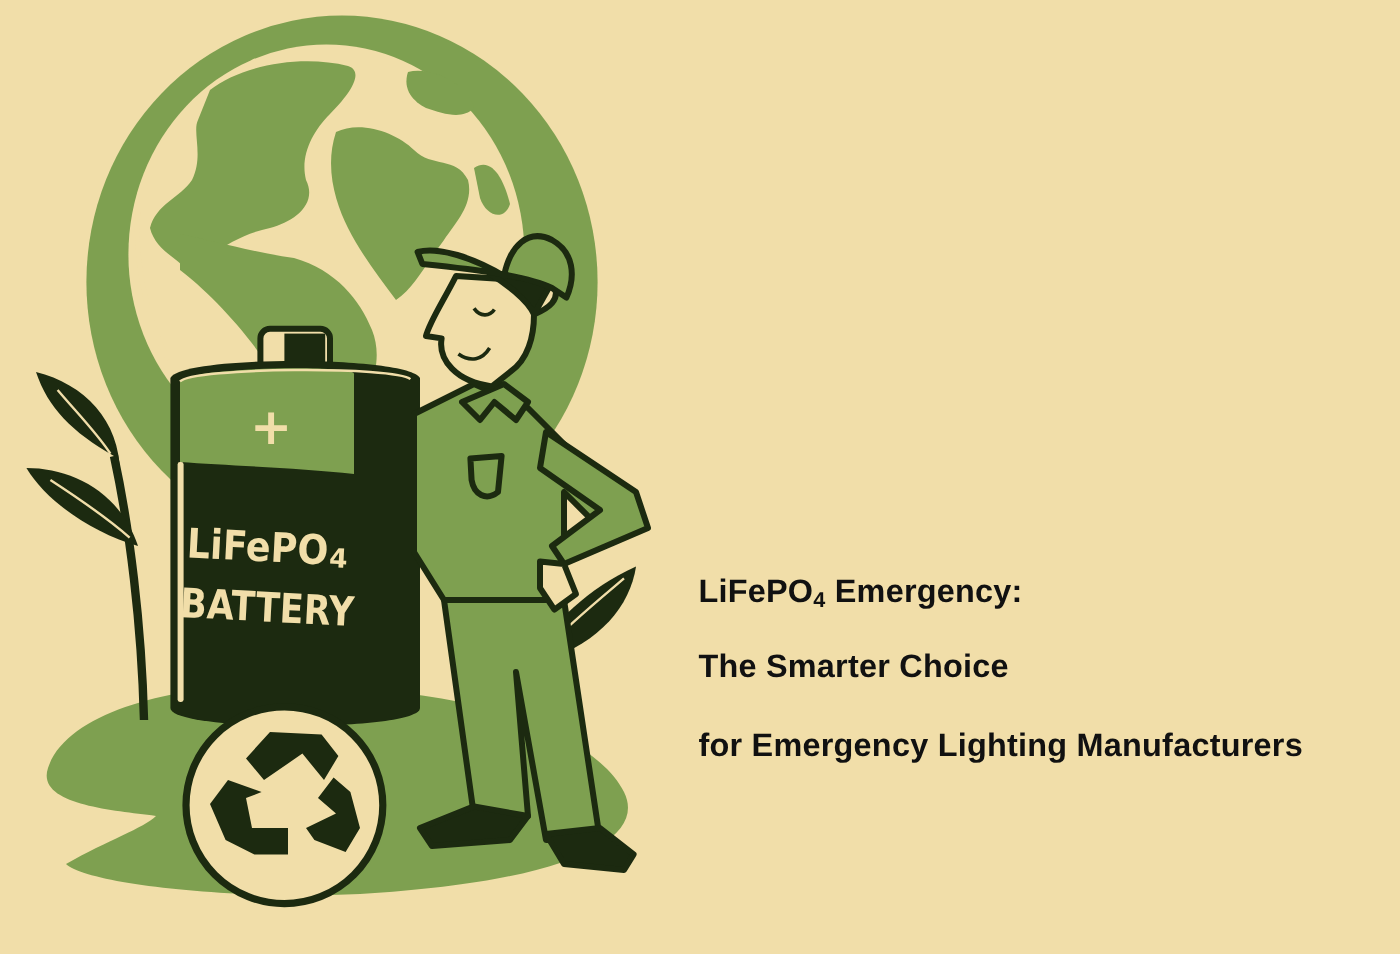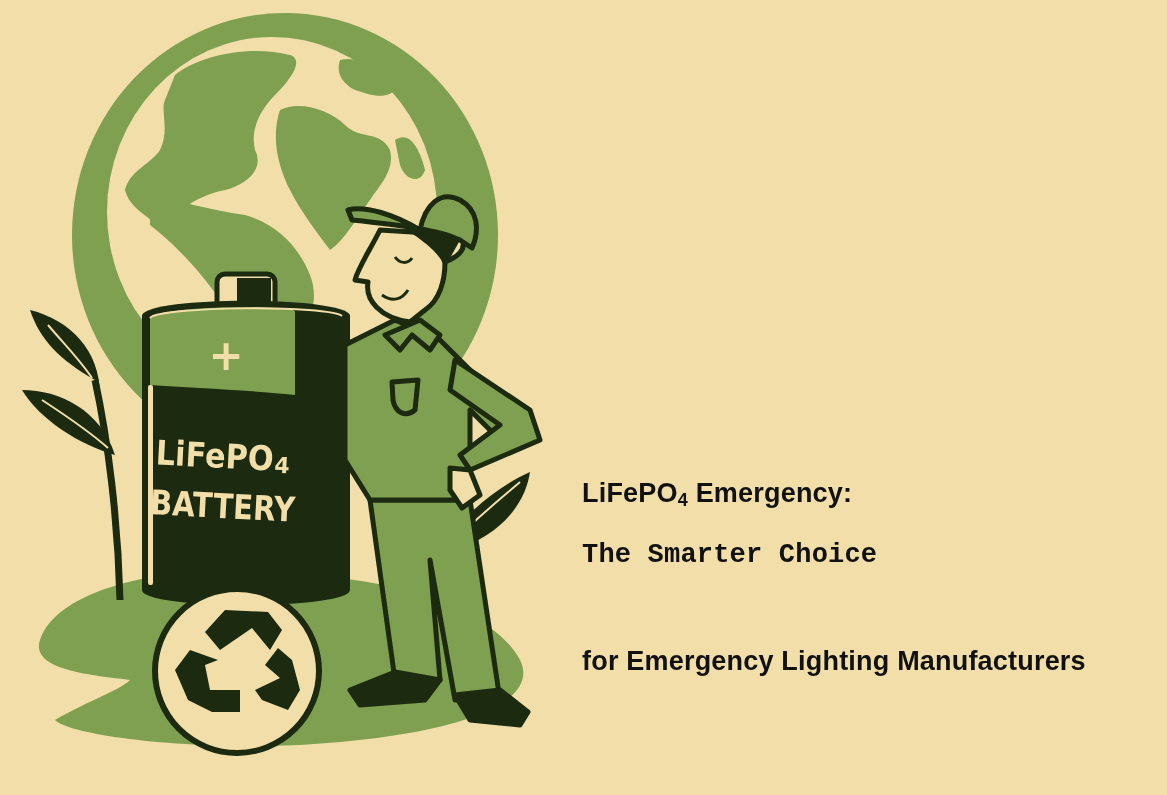--- a/index.html
+++ b/index.html
@@ -14,22 +14,22 @@
   }
   .headline {
     position: absolute; left: 582px; top: 470px;
     color: #111;
     font-weight: 700;
     font-size: 27px;
     letter-spacing: 0.2px;
   }
   .headline .line { position: absolute; left: 0; white-space: nowrap; }
   .headline .l1 { top: 8px; }
-  .headline .l2 { top: 70px; font-family: Liberation Mono, monospace; }
-  .headline .l3 { top: 136px; margin-top: 40px; }
+  .headline .l2 { top: 70px; }
+  .headline .l3 { top: 136px; }
   .headline sub { font-size: 18px; vertical-align: -4px; }
   .battery-text { font-family: "DejaVu Sans", sans-serif; font-weight: 700; }
 </style>
 </head>
 <body>
 
 <div class="illustration">
   <svg width="580" height="795" viewBox="0 0 580 795" xmlns="http://www.w3.org/2000/svg">
 
     <g>

